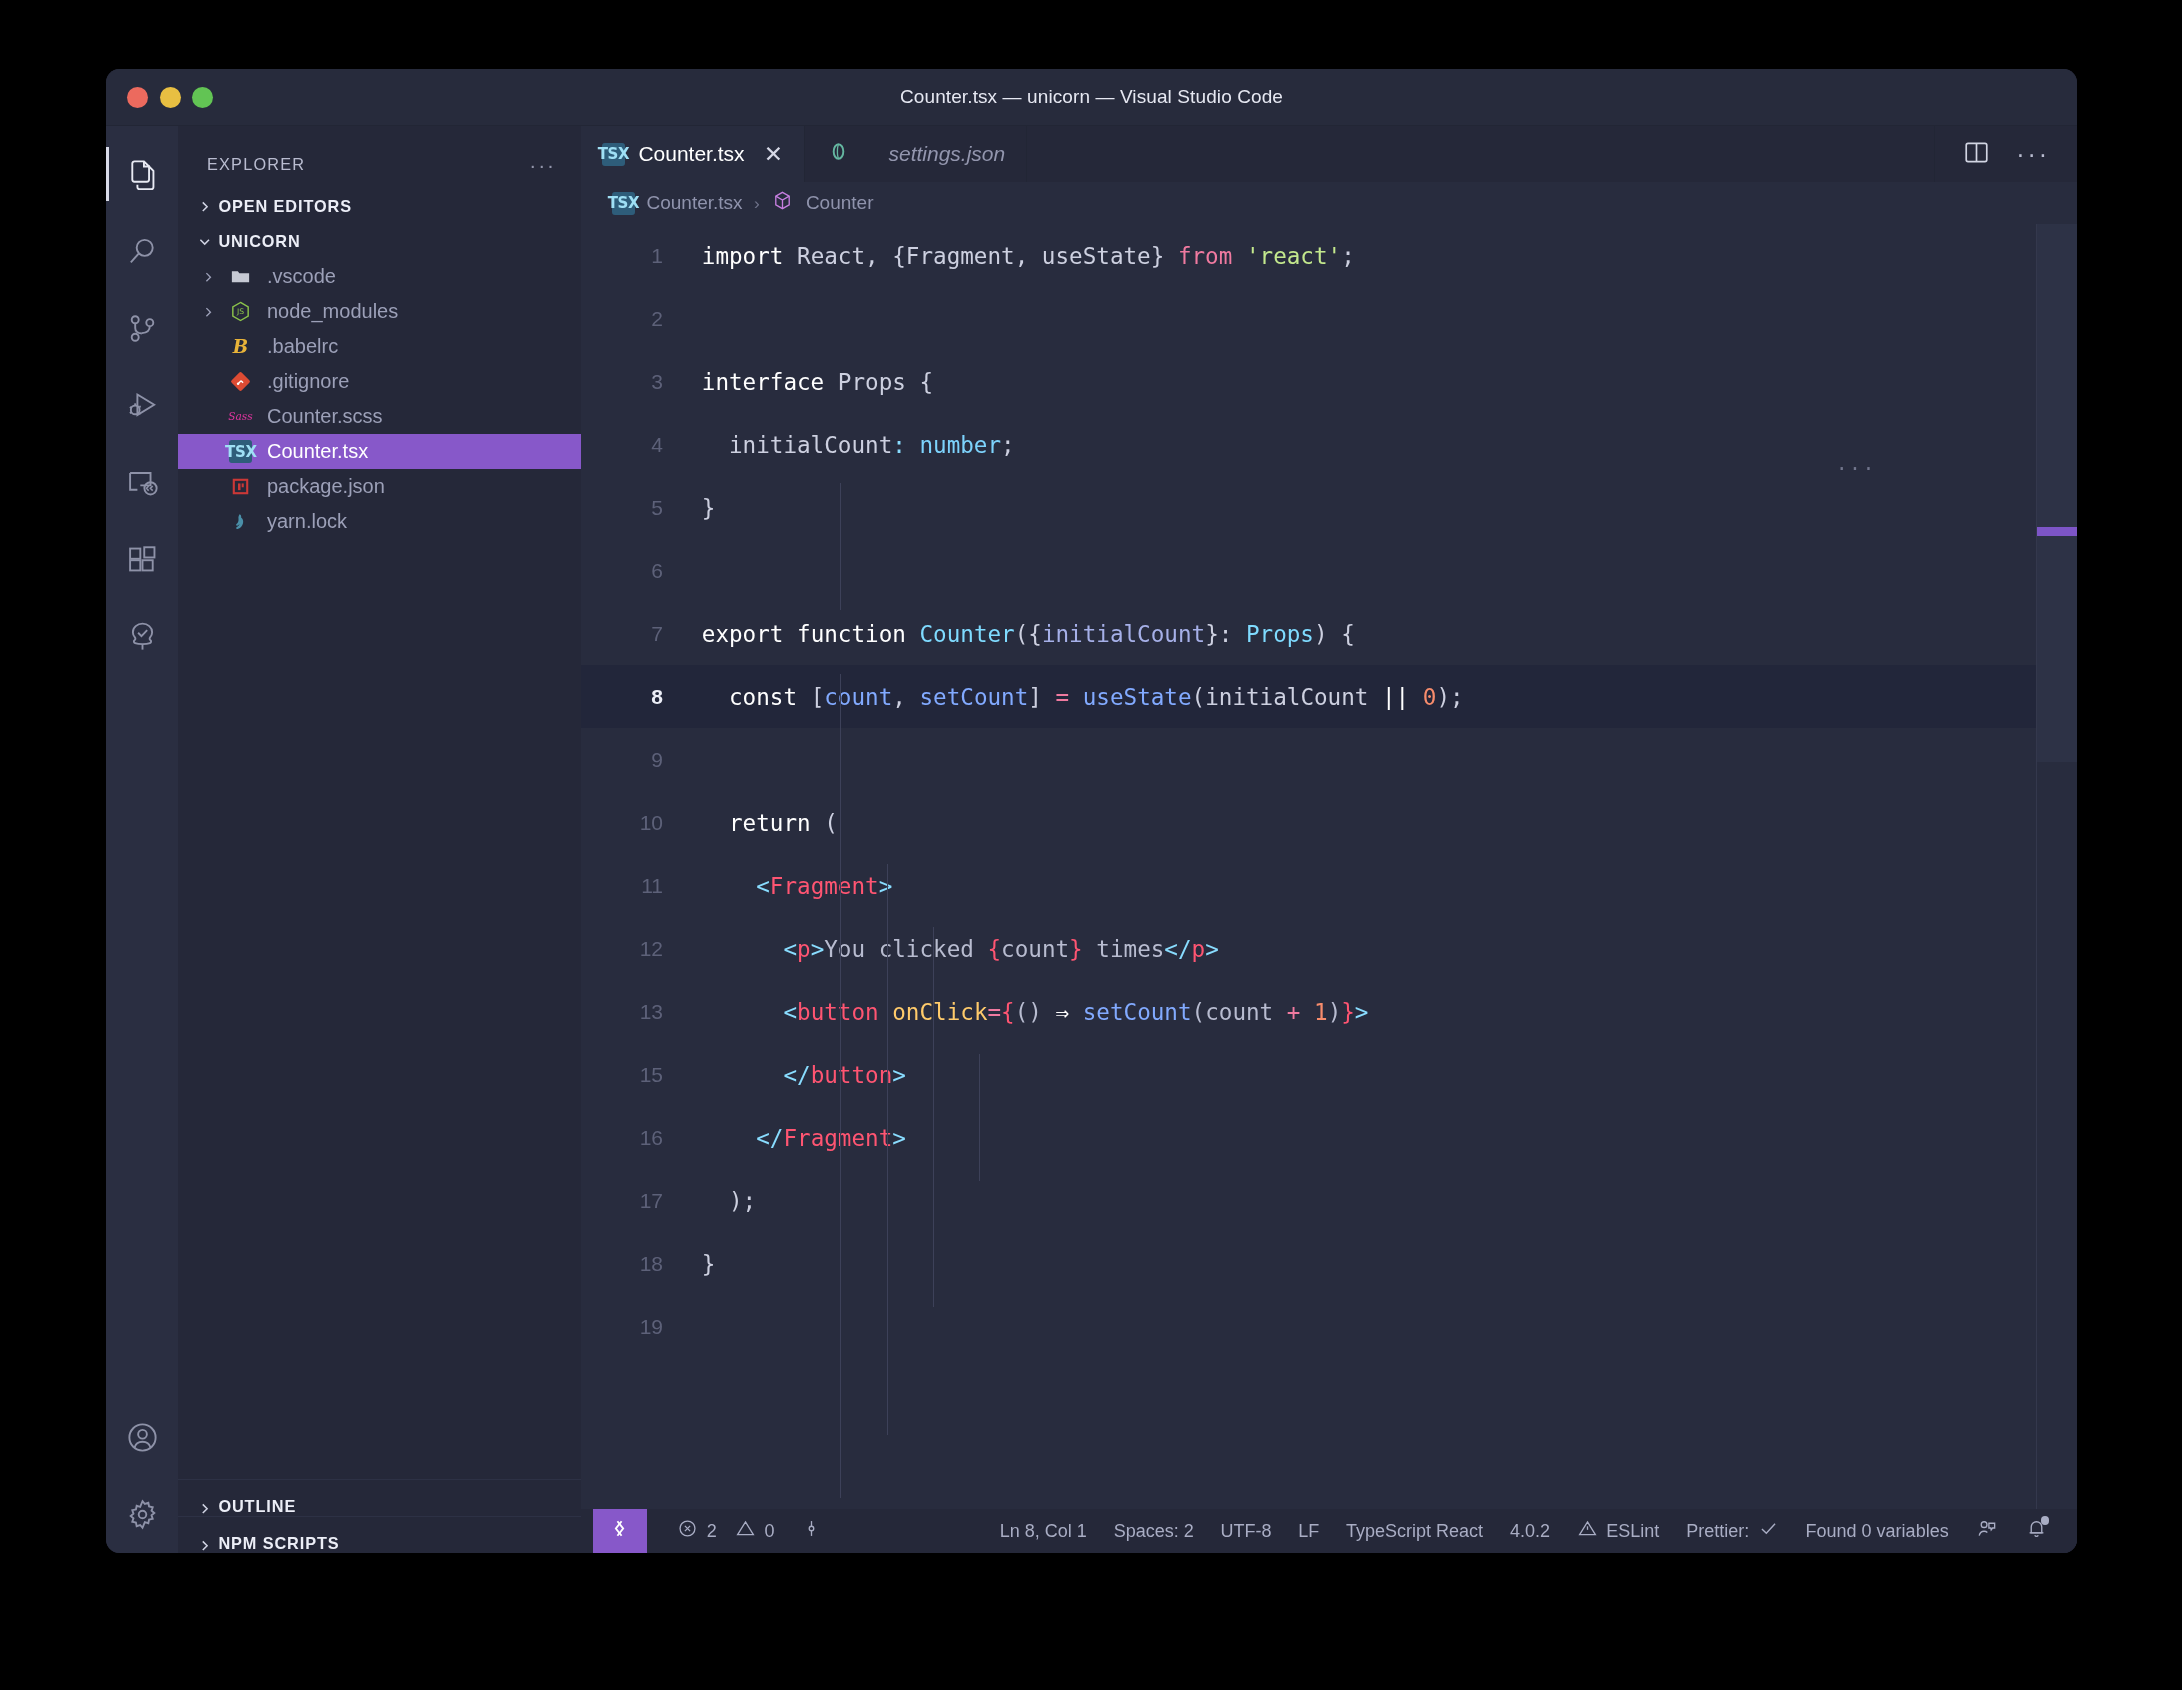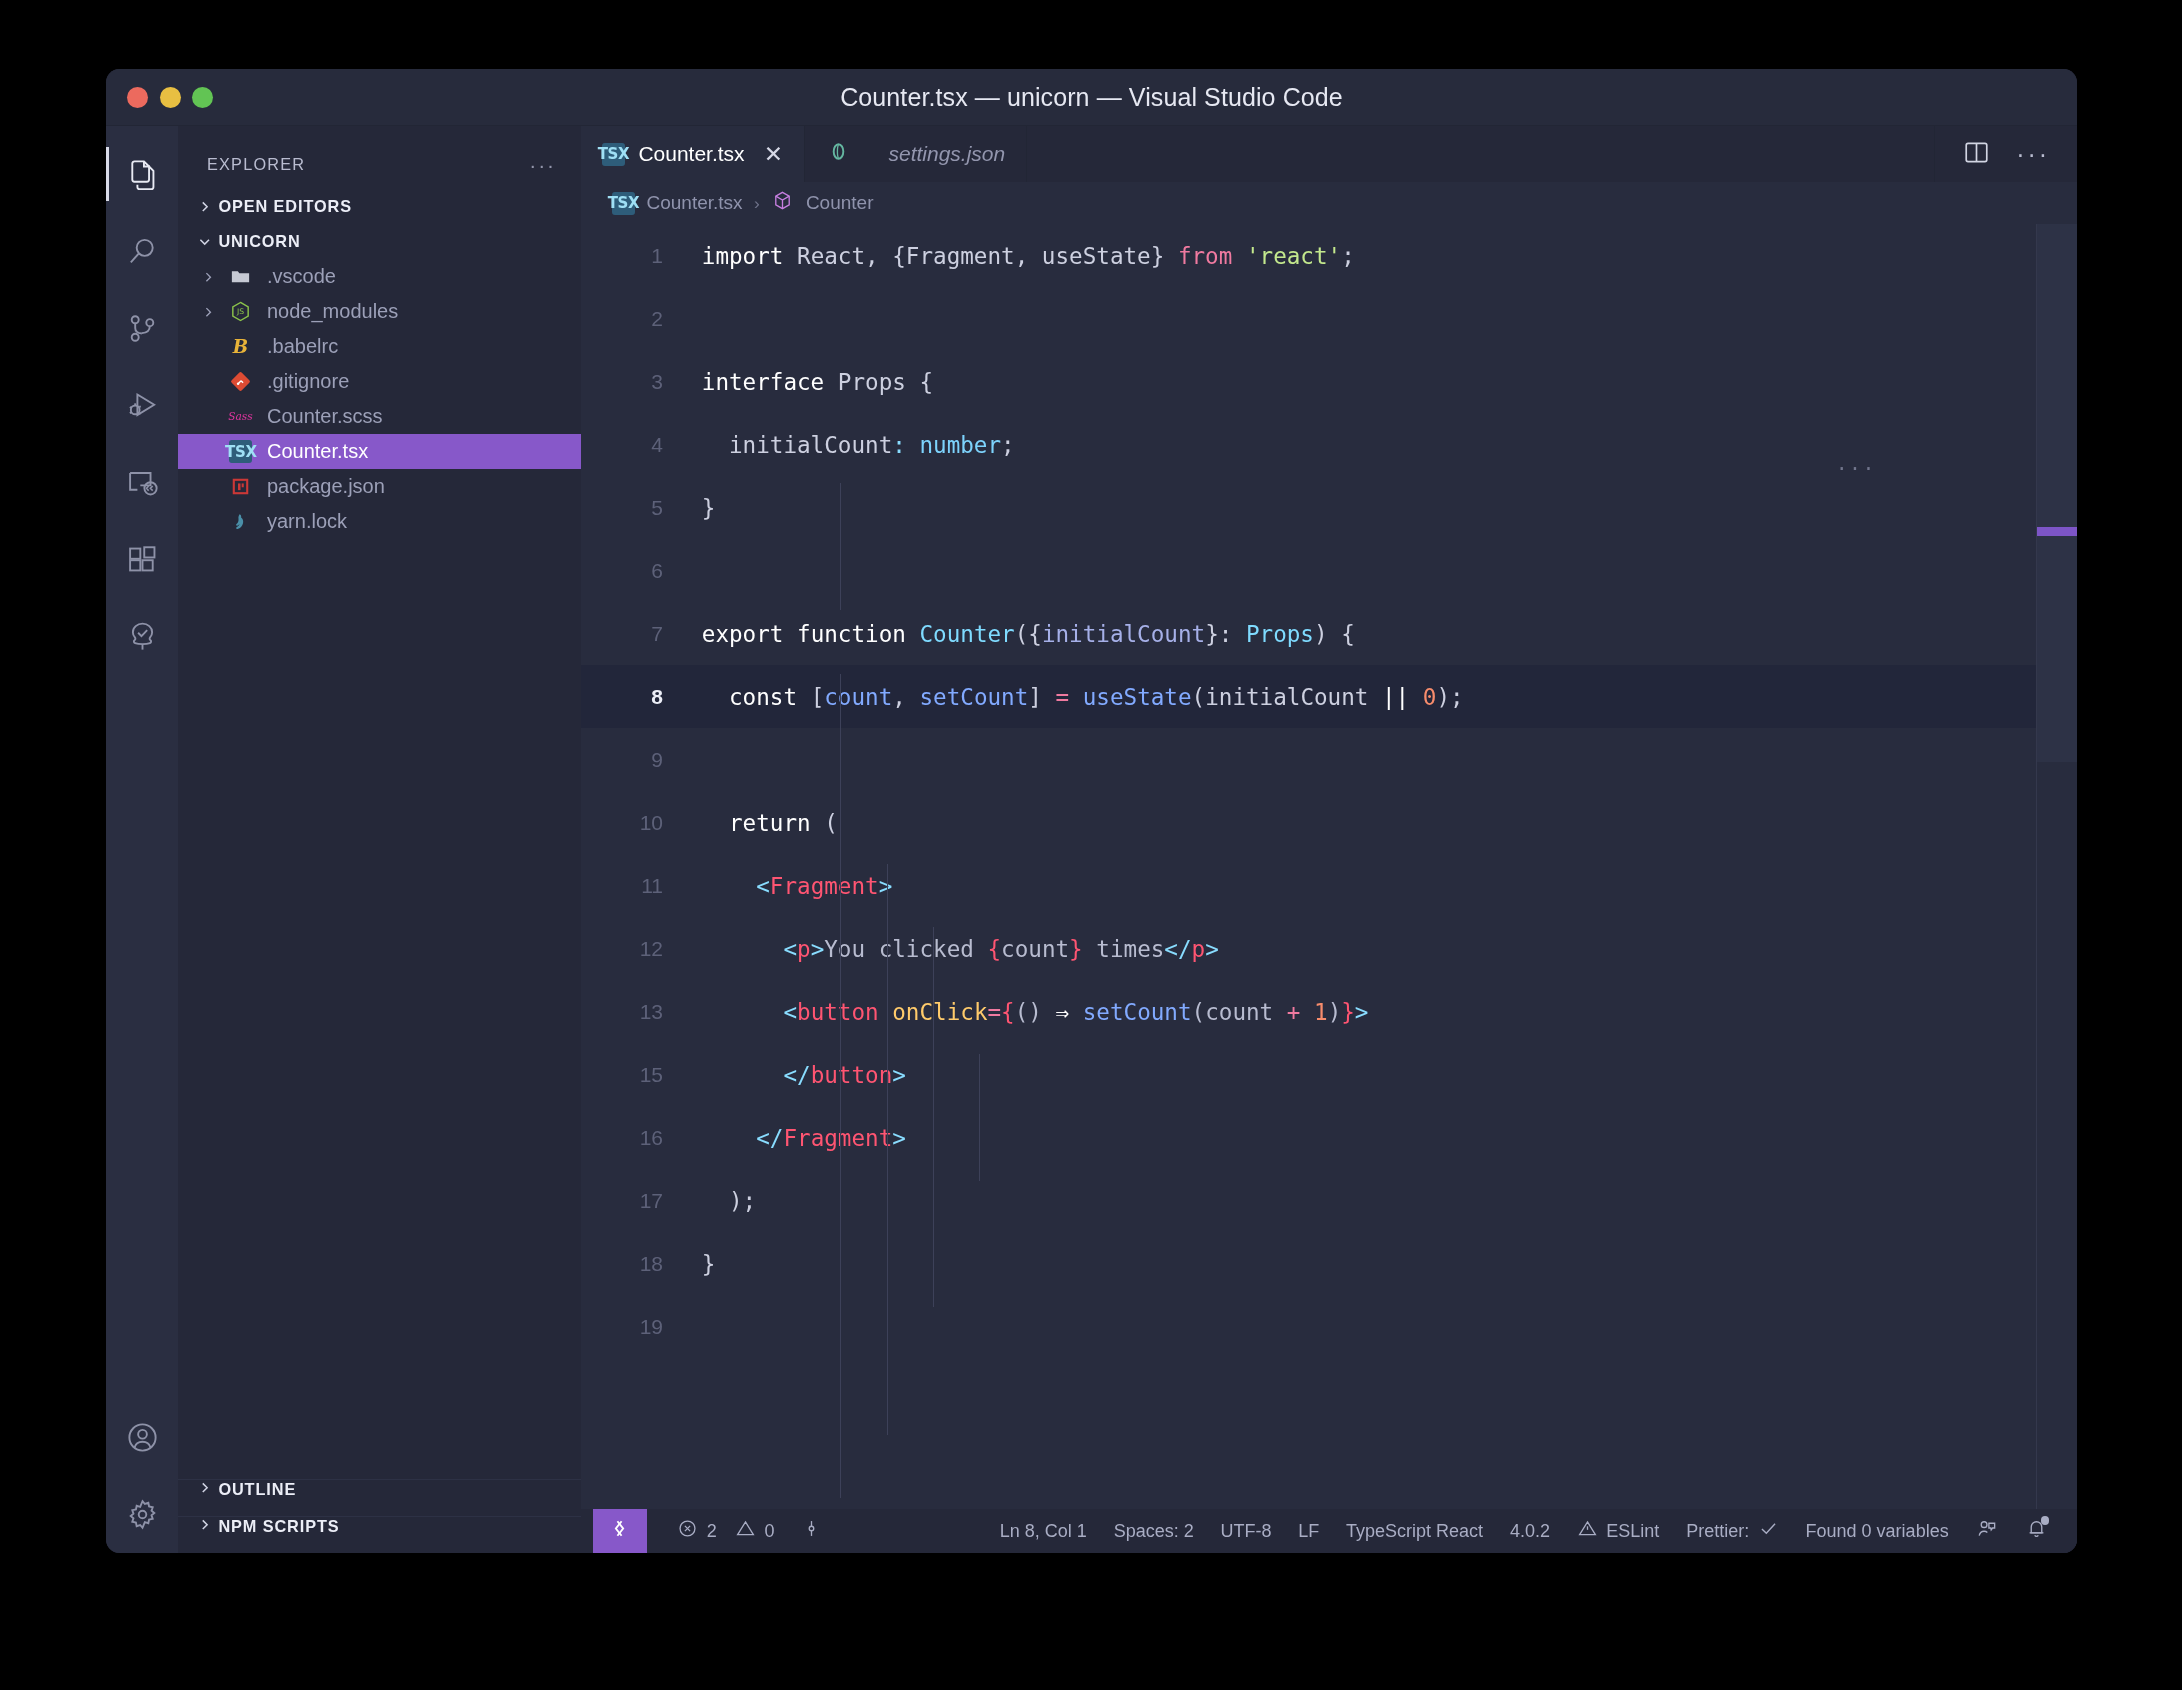--- a/index.html
+++ b/index.html
@@ -49,21 +49,21 @@
     width: 21px; height: 21px;
     border-radius: 50%;
   }
   .dot.red { background: #ec6a5e; }
   .dot.yellow { background: #e8bf42; }
   .dot.green { background: #62c454; }
   #window-title {
     position: absolute;
     left: 0; right: 0;
     text-align: center;
-    font-size: 25px;
+    font-size: 19px;
     color: #e6e8f2;
     letter-spacing: 0.1px;
     pointer-events: none;
   }
 
   
   #bodyrow {
     flex: 1;
     display: flex;
     min-height: 0;
@@ -167,21 +167,21 @@
     justify-content: center;
     align-items: center;
     flex: 0 0 auto;
   }
   .tree-row .fname { margin-left: 9.6px; white-space: nowrap; }
   #tree-spacer { flex: 1; }
   .bottom-sec {
     border-top: 1px solid #2d3145;
     height: 36px;
     display: flex;
-    align-items: flex-start;
+    align-items: flex-end;
     padding-left: 13.4px;
     color: #eceef7;
     font-size: 16.3px;
     font-weight: bold;
     letter-spacing: 0.9px;
   }
 
   
   .tsx-badge {
     width: 23px; height: 23px;

